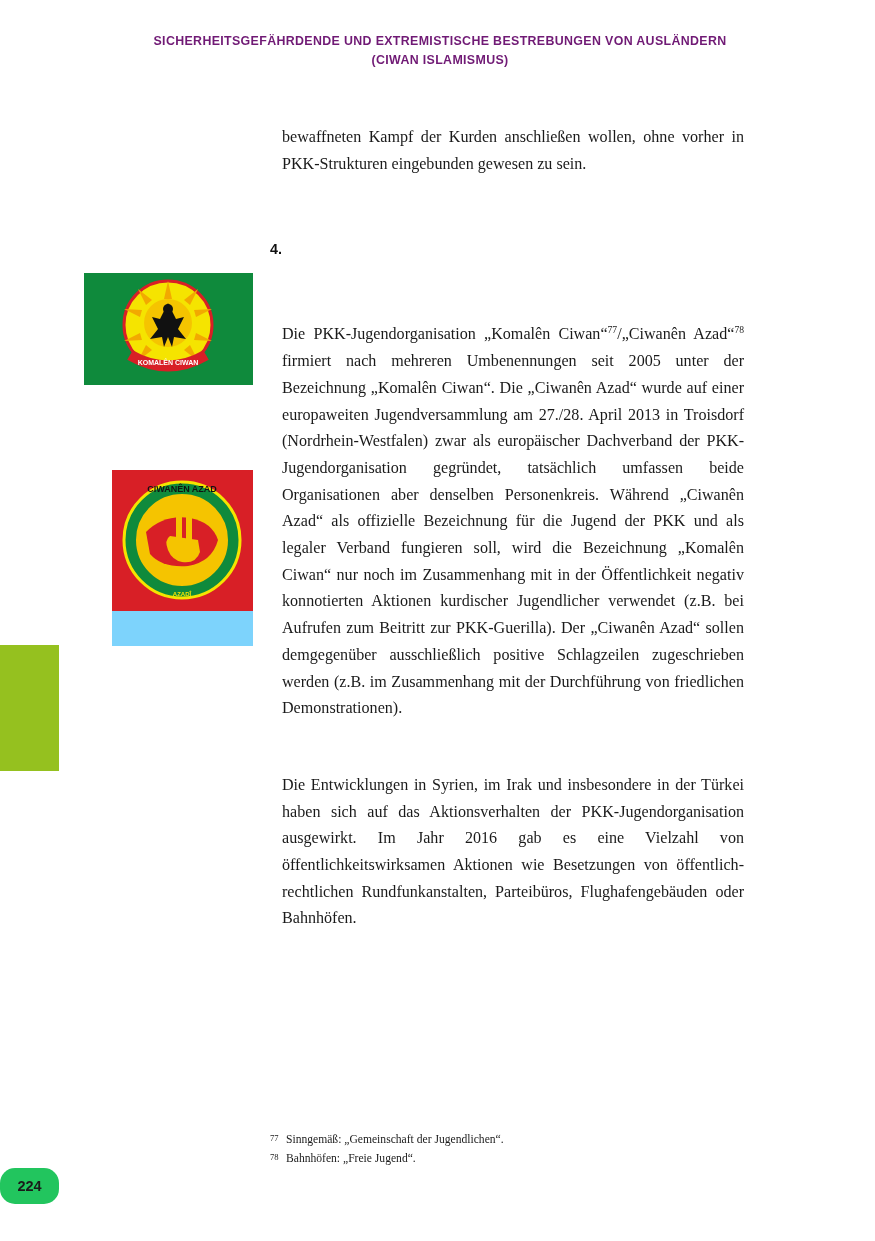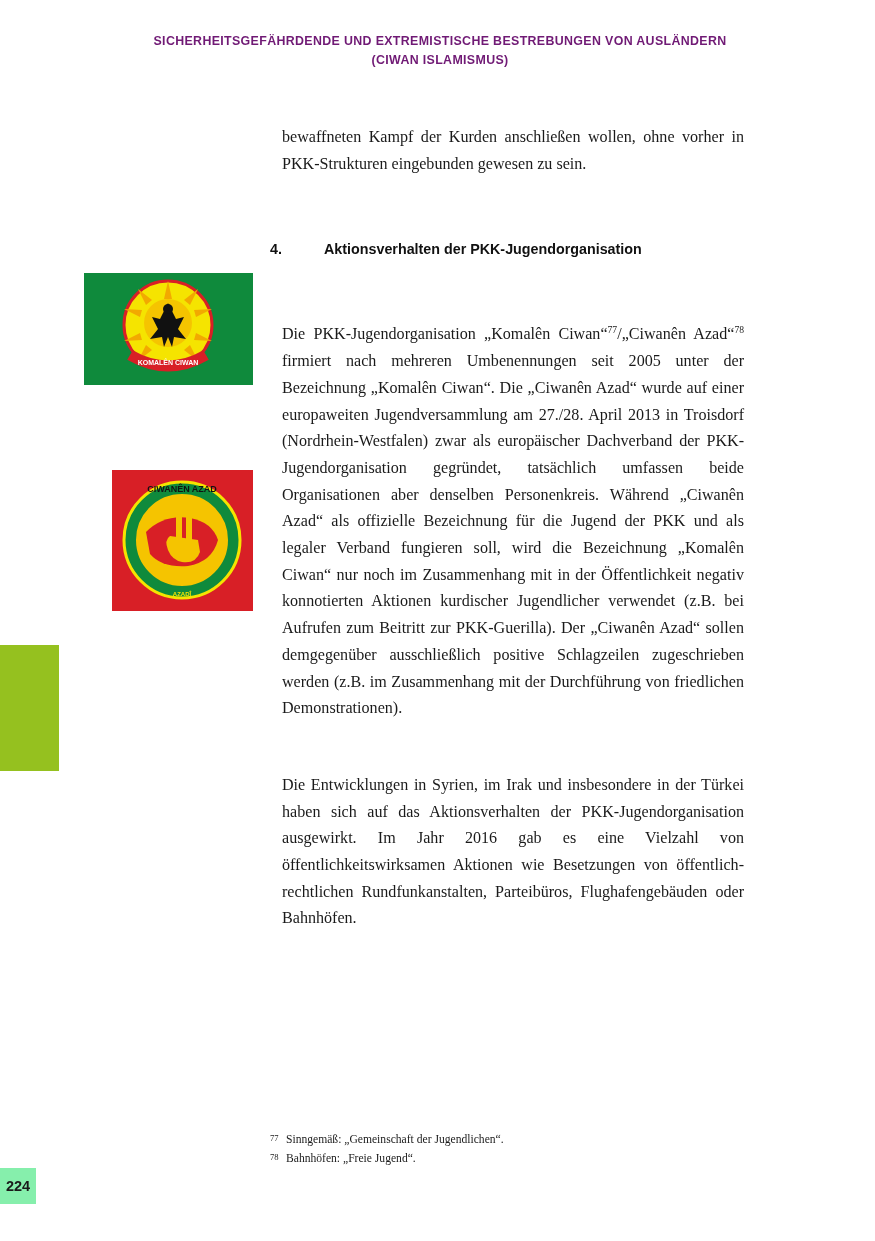--- a/index.html
+++ b/index.html
@@ -48,26 +48,27 @@
     width: 59px;
     height: 126px;
     background: #95c11f;
   }
 
   
   .page-number-box {
     position: absolute;
     left: 0;
     top: 1168px;
-    width: 36px;
+    width: 59px;
     height: 36px;
-    background: #86efac;
+    background: #22c55e;
     display: flex;
     align-items: center;
     justify-content: center;
+    border-radius: 15px;
   }
   .page-number-box span {
     font-family: "Liberation Sans", sans-serif;
     font-size: 14.5px;
     font-weight: 700;
     color: #1a1a1a;
   }
 
   
   .content {
@@ -112,22 +113,22 @@
     width: 169px;
     height: 112px;
     background: #0f8a3c;
     overflow: hidden;
   }
   .img-ciwanen {
     position: absolute;
     left: 112px;
     top: 470px;
     width: 141px;
-    height: 141px;
-    background: #15803d;
+    height: 176px;
+    background: #7dd3fc;
     overflow: hidden;
   }
 
   
   .footnotes {
     position: absolute;
     left: 270px;
     top: 1131px;
     width: 486px;
   }
@@ -205,21 +206,20 @@
 
   <div class="content">
 
     <p>bewaffneten Kampf der Kurden anschließen wollen, ohne vorher in PKK-Strukturen eingebunden gewesen zu sein.</p>
 
     <div class="para-gap"></div>
     <div class="para-gap"></div>
 
     <div class="heading">
       <span class="num">4.</span>
-      <span>Aktionsverhalten der PKK-Jugendorganisation</span>
     </div>
 
     <div class="para-gap"></div>
     <div class="para-gap"></div>
 
     <p><span>Die PKK-Jugendorganisation „Komalên Ciwan“</span><sup>77</sup><span>/„Ciwanên Azad“</span><sup>78</sup><span> firmiert nach mehreren Umbenennungen seit 2005 unter der Bezeichnung „Komalên Ciwan“. Die „Ciwanên Azad“ wurde auf einer europaweiten Jugendversammlung am 27./28. April 2013 in Troisdorf (Nordrhein-Westfalen) zwar als europäischer Dachverband der PKK-Jugendorganisation gegründet, tatsächlich umfassen beide Organisationen aber denselben Personenkreis. Während „Ciwanên Azad“ als offizielle Bezeichnung für die Jugend der PKK und als legaler Verband fungieren soll, wird die Bezeichnung „Komalên Ciwan“ nur noch im Zusammenhang mit in der Öffentlichkeit negativ konnotierten Aktionen kurdischer Jugendlicher verwendet (z.B. bei Aufrufen zum Beitritt zur PKK-Guerilla). Der „Ciwanên Azad“ sollen demgegenüber ausschließlich positive Schlagzeilen zugeschrieben werden (z.B. im Zusammenhang mit der Durchführung von friedlichen Demonstrationen).</span></p>
 
     <div class="para-gap"></div>
 
     <p>Die Entwicklungen in Syrien, im Irak und insbesondere in der Türkei haben sich auf das Aktionsverhalten der PKK-Jugendorganisation ausgewirkt. Im Jahr 2016 gab es eine Vielzahl von öffentlichkeitswirksamen Aktionen wie Besetzungen von öffentlich-rechtlichen Rundfunkanstalten, Parteibüros, Flughafengebäuden oder Bahnhöfen.</p>

